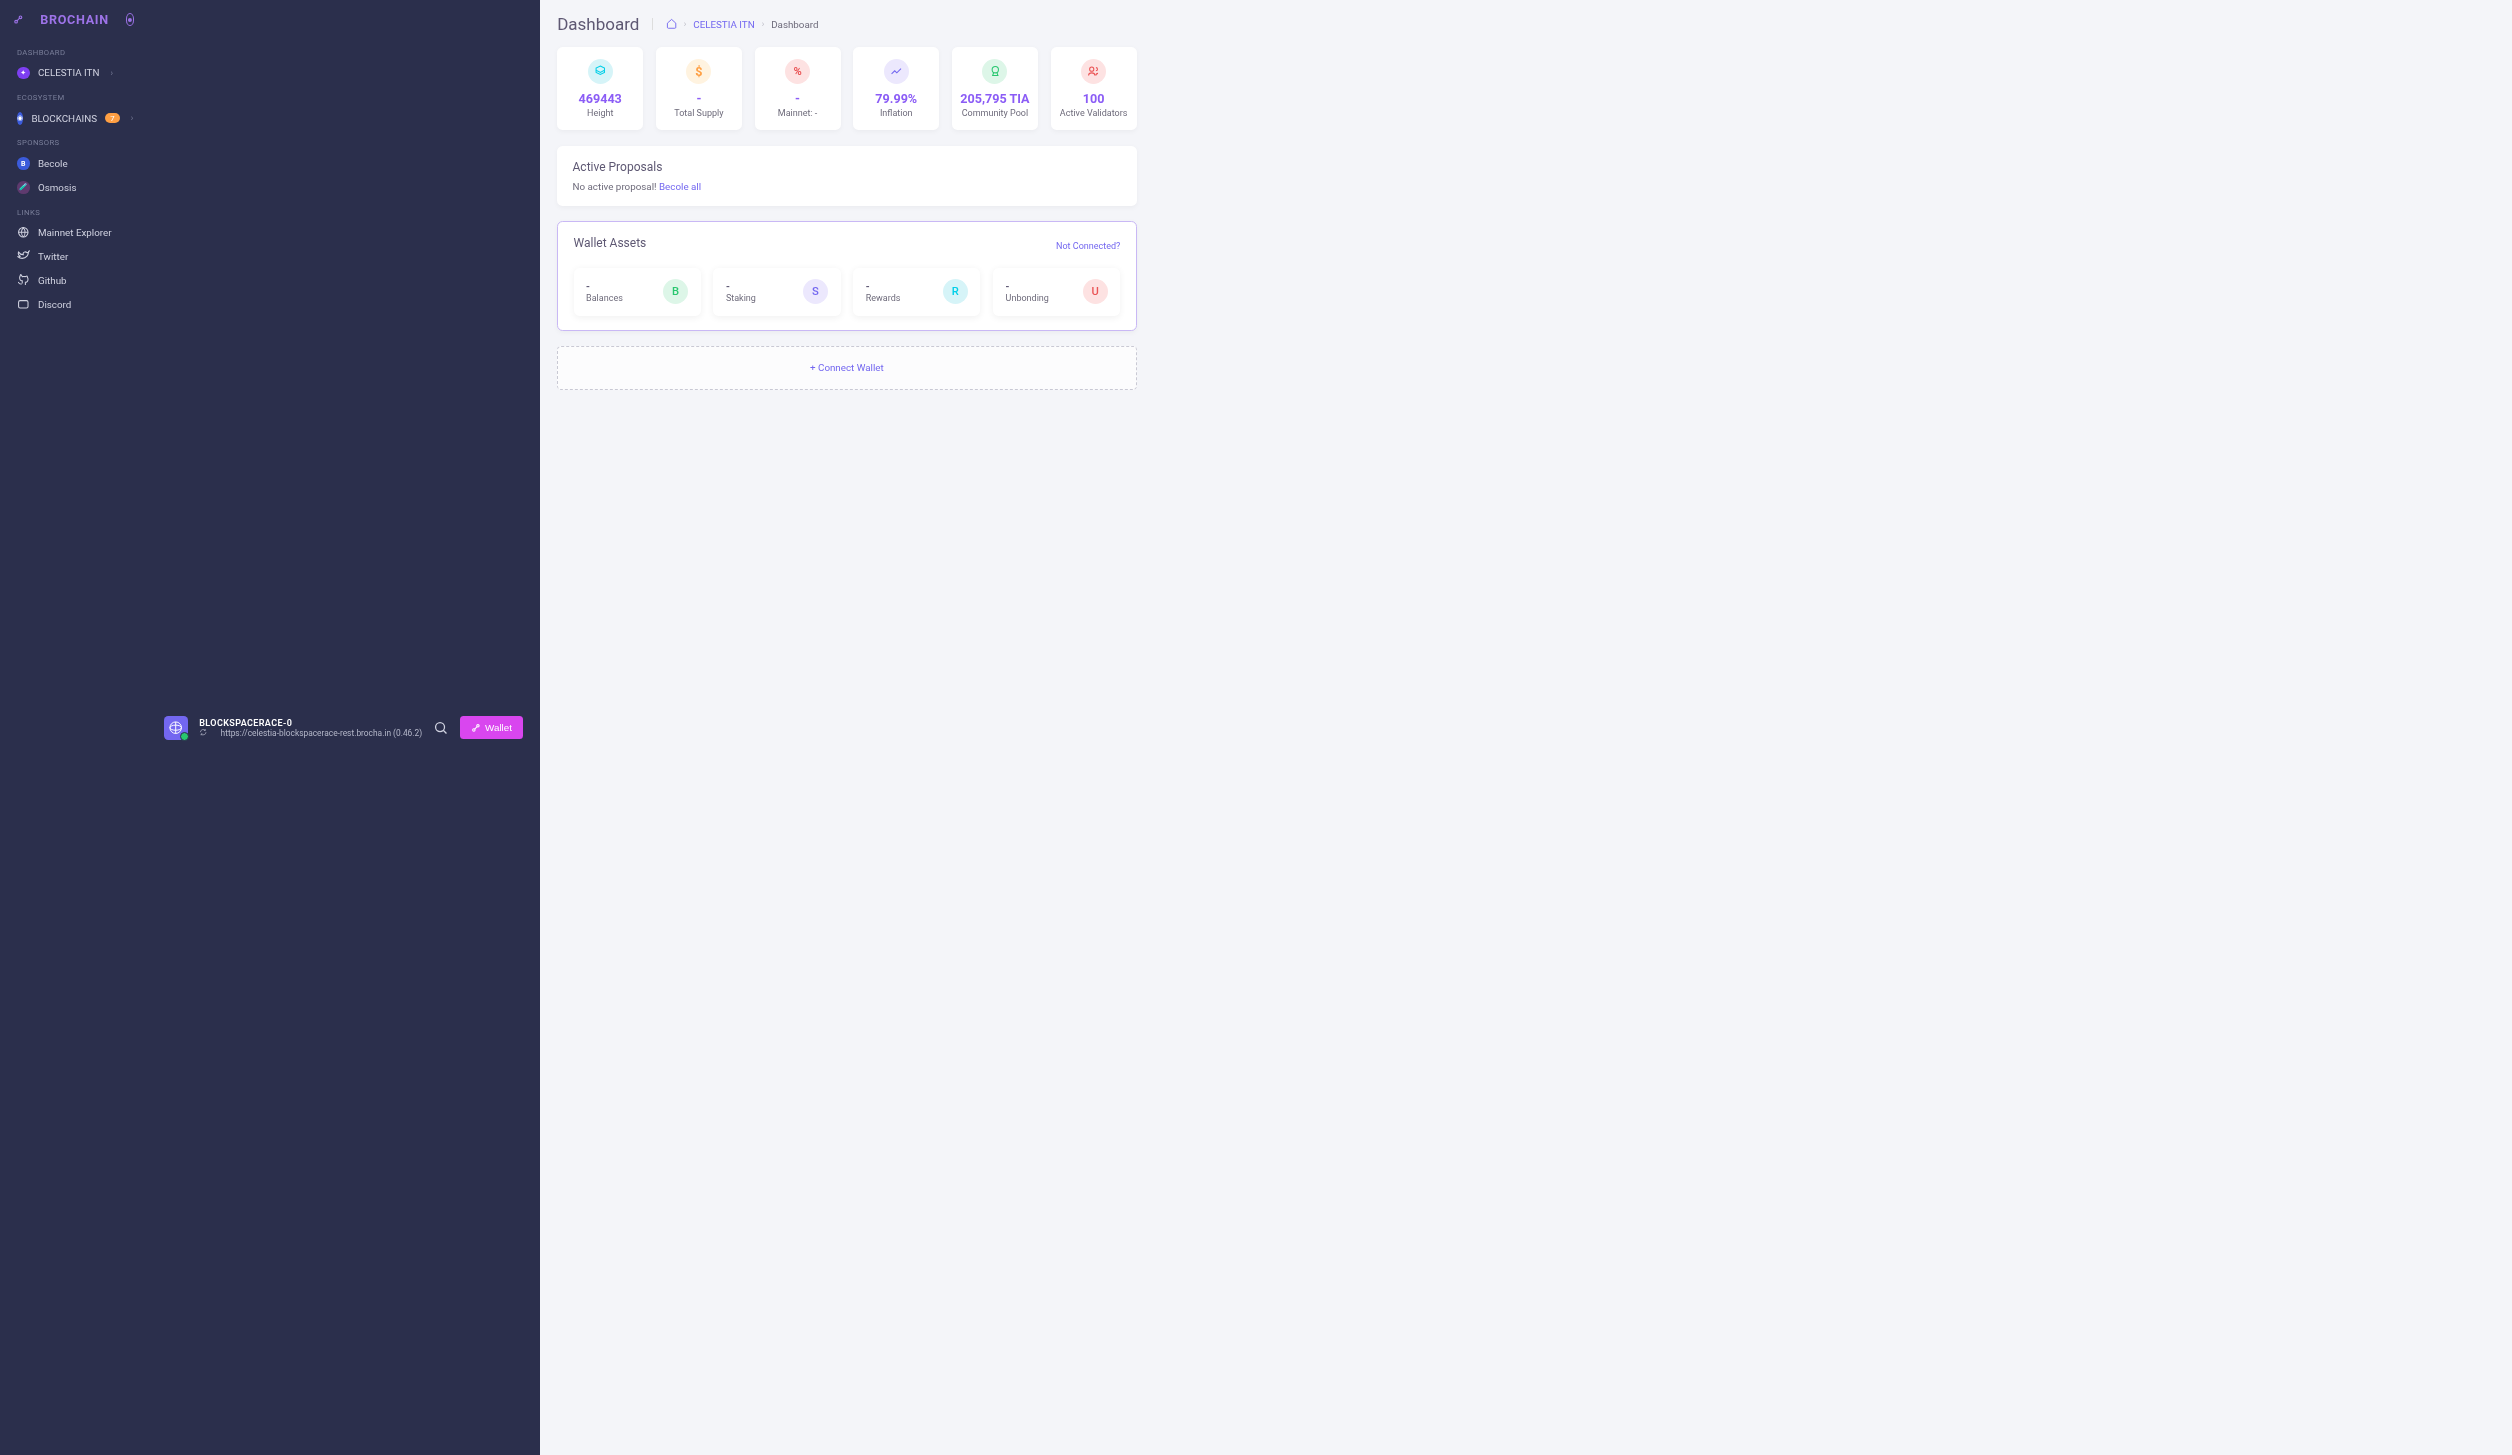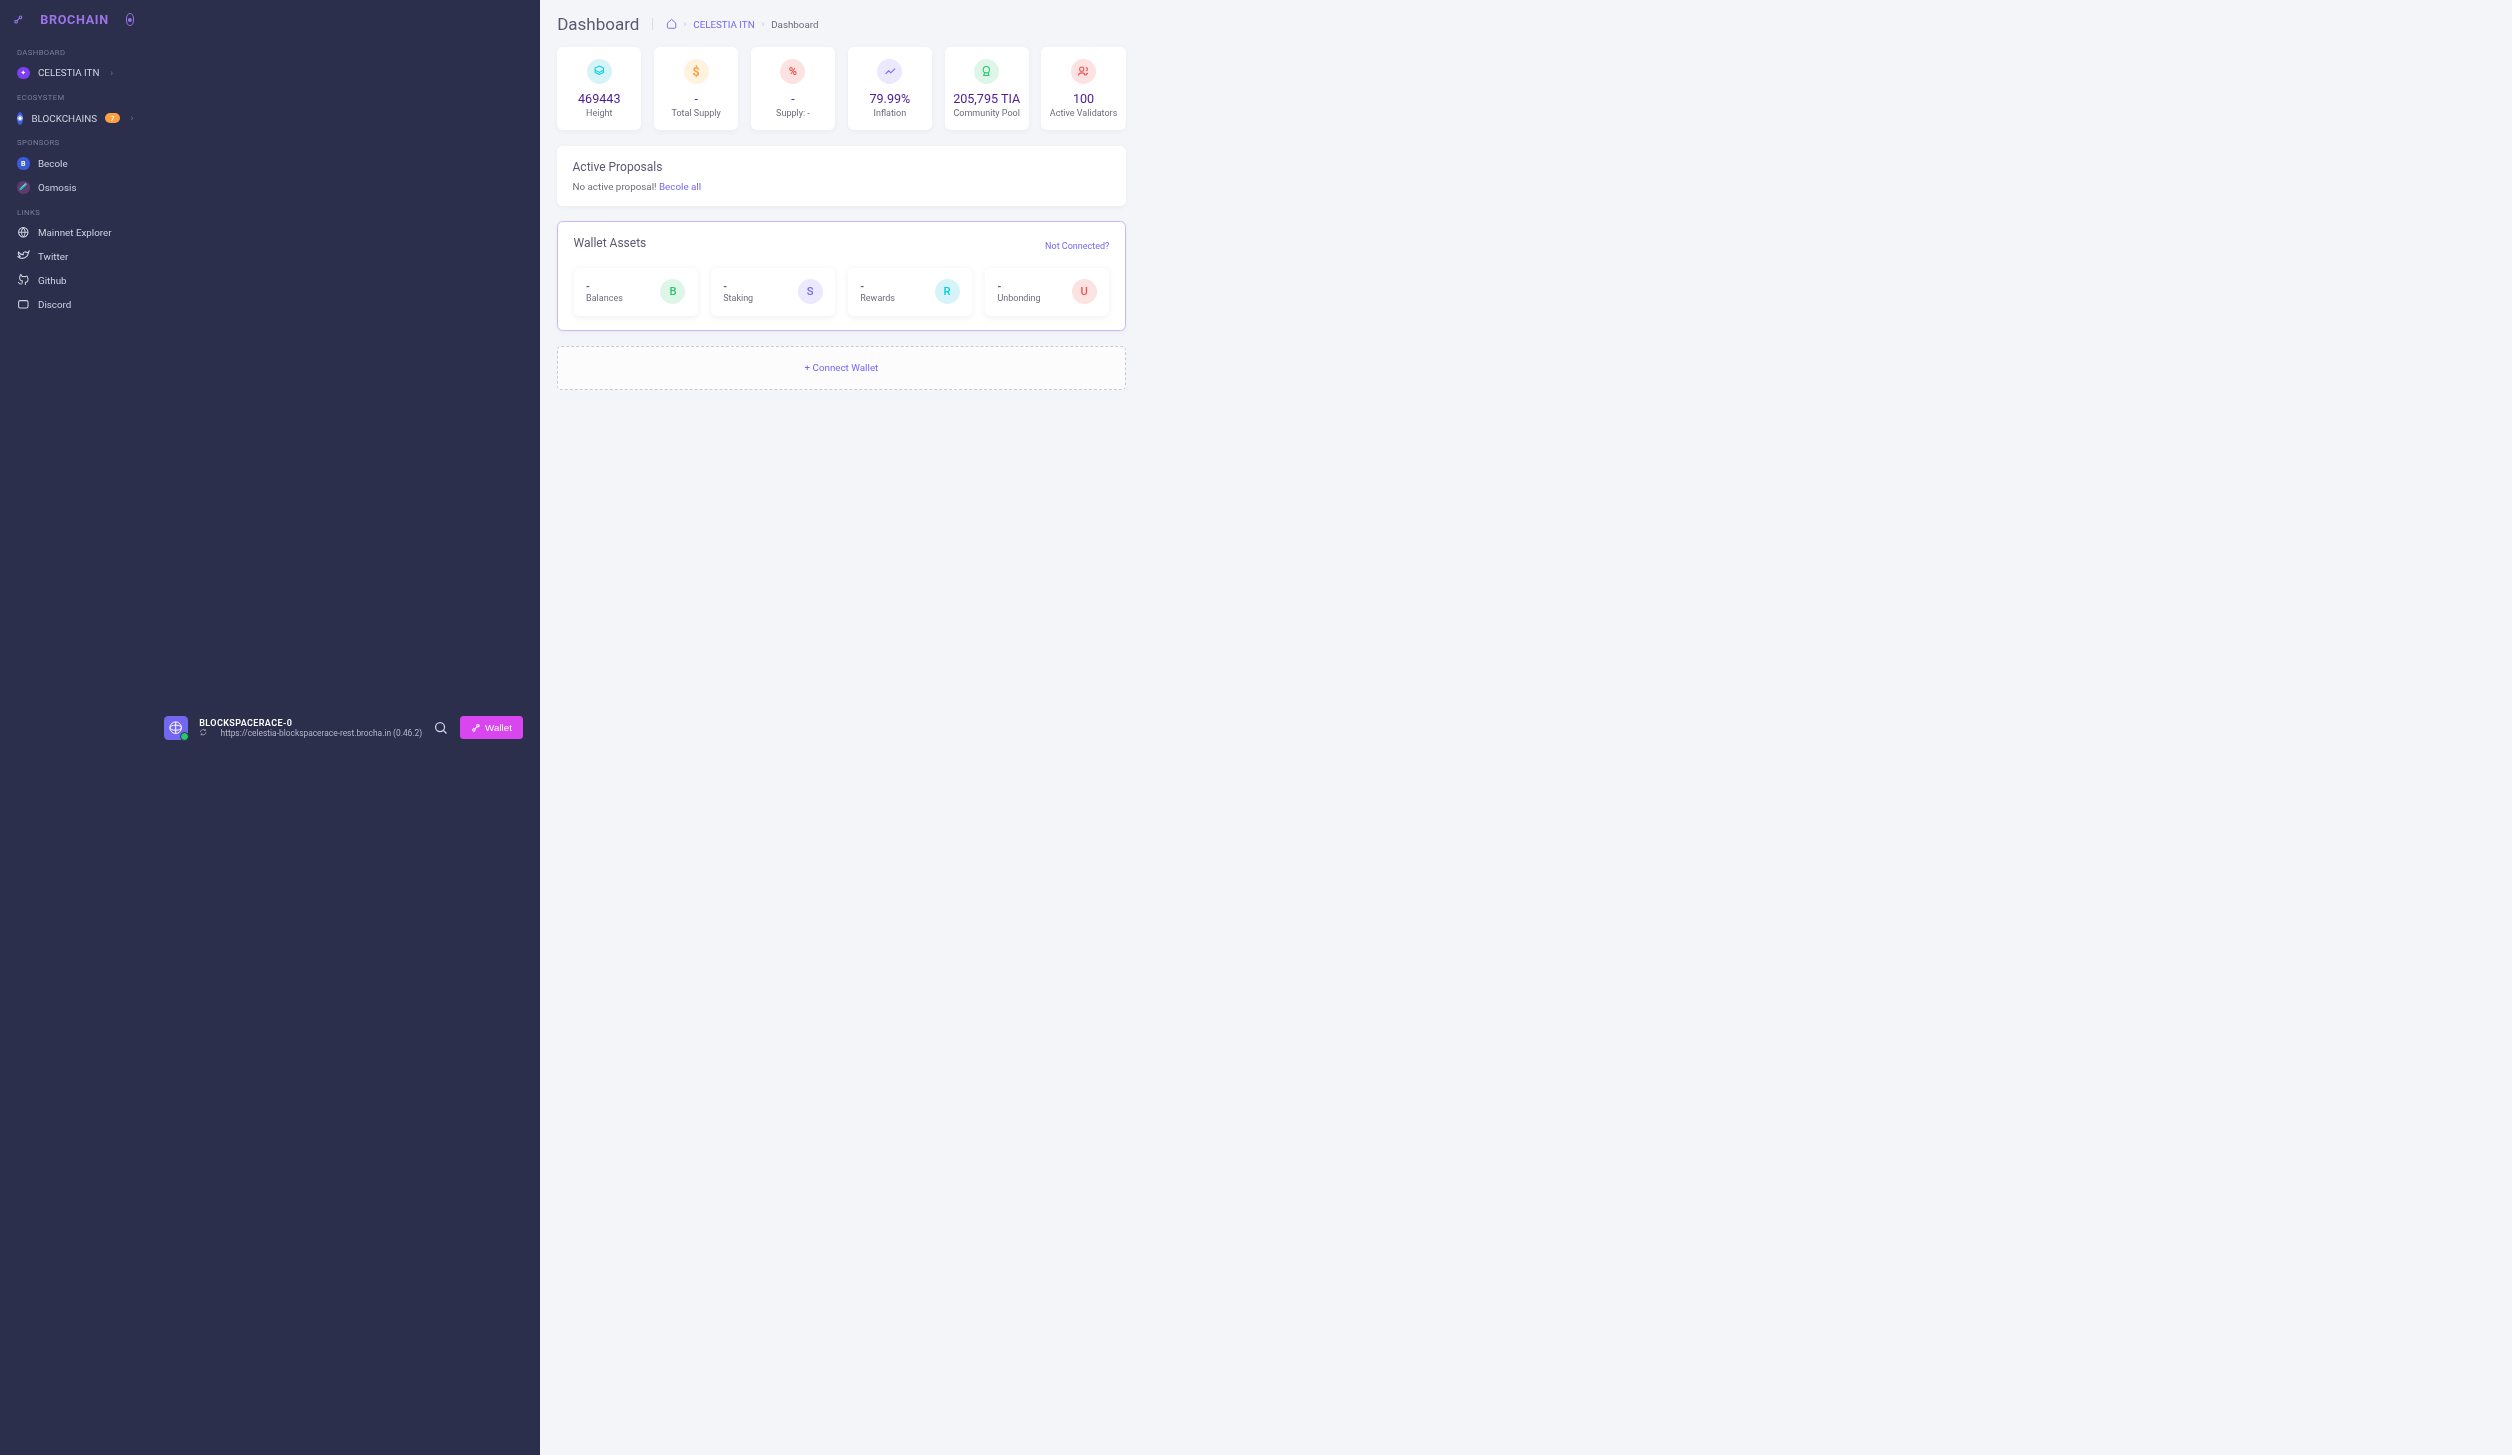--- a/index.html
+++ b/index.html
@@ -157,21 +157,21 @@
   border-radius:50%;
   margin:0 auto 7px;
   display:flex; align-items:center; justify-content:center;
 }
 .ic-height { background:#d6f4f8; color:#00cfe8; }
 .ic-supply { background:#fff3e0; color:#ff9f43; }
 .ic-bonded { background:#fde2e2; color:#ea5455; }
 .ic-inflation { background:#ece8fd; color:#7367f0; }
 .ic-pool { background:#ddf6e8; color:#28c76f; }
 .ic-validators { background:#fde2e2; color:#ea5455; }
-.stat-val { font-size:12.6px; font-weight:400; color:#4c1d95; }
+.stat-val { font-size:12.6px; font-weight:700; color:#8b5cf6; }
 .stat-label { font-size:9px; color:#6e6b7b; margin-top:1.4px; }
 
 .card {
   background:#fff;
   border-radius:5.6px;
   padding:14px 15.4px;
   margin-bottom:15.4px;
   box-shadow: 0 1.4px 5.6px rgba(0,0,0,0.04);
 }
 .card-title { font-size:12px; color:#5e5873; margin-bottom:7px; }
@@ -345,21 +345,21 @@
               <span style="font-size:12.6px;font-weight:bold">$</span>
             </div>
             <div class="stat-val">-</div>
             <div class="stat-label">Total Supply</div>
           </div>
           <div class="stat-card">
             <div class="stat-ic ic-bonded">
               <span style="font-size:11.2px;font-weight:bold">%</span>
             </div>
             <div class="stat-val">-</div>
-            <div class="stat-label">Supply: -</div>
+            <div class="stat-label">Mainnet: -</div>
           </div>
           <div class="stat-card">
             <div class="stat-ic ic-inflation">
               <svg width="12.6" height="12.6" viewBox="0 0 24 24" fill="none" stroke="currentColor" stroke-width="2">
                 <path d="M3 17l6-6 4 4 8-8"></path>
               </svg>
             </div>
             <div class="stat-val">79.99%</div>
             <div class="stat-label">Inflation</div>
           </div>

